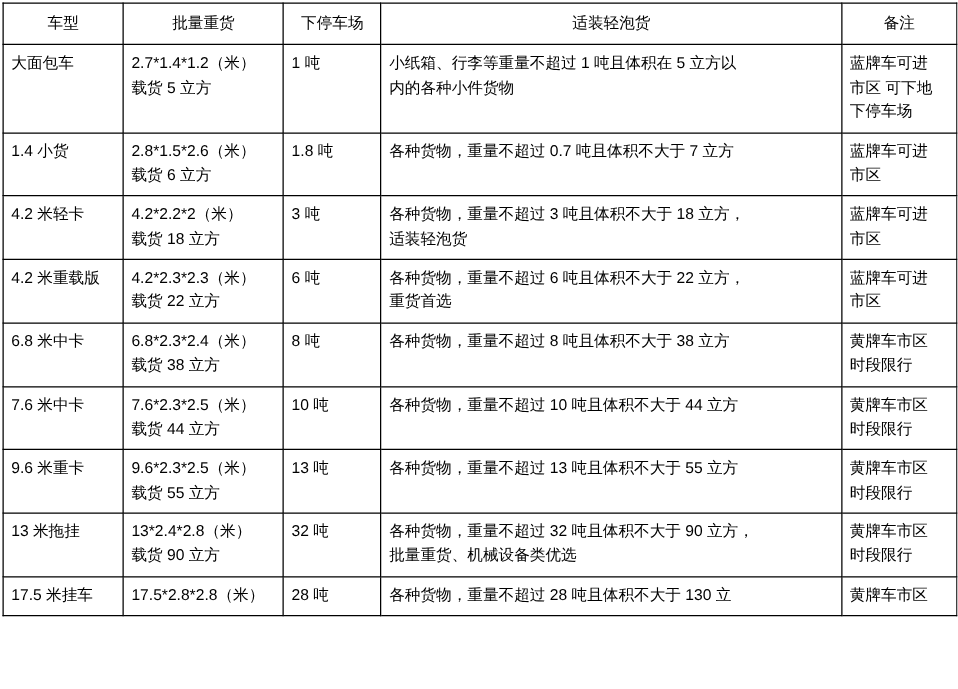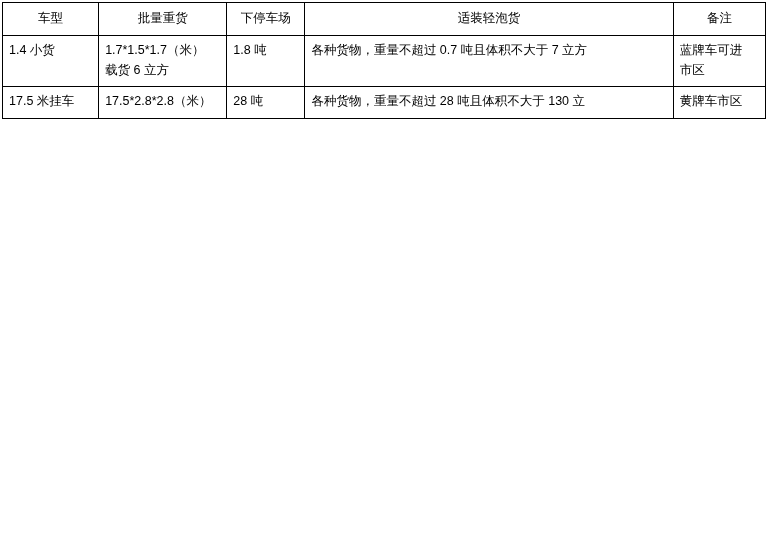--- a/index.html
+++ b/index.html
@@ -58,34 +58,158 @@
     <tr>
       <th>车型</th>
       <th>批量重货</th>
       <th>下停车场</th>
       <th>适装轻泡货</th>
       <th>备注</th>
     </tr>
   </thead>
   <tbody id="table-body">
       <tr>
+        <td>大面包车</td>
+        <td>
+          <span class="cell-line">2.7*1.4*1.2（米）</span>
+          <span class="cell-line">载货 5 立方</span>
+        </td>
+        <td>
+          <span class="cell-line">1 吨</span>
+        </td>
+        <td>
+          <span class="cell-line">小纸箱、行李等重量不超过 1 吨且体积在 5 立方以</span>
+          <span class="cell-line">内的各种小件货物</span>
+        </td>
+        <td>
+          <span class="cell-line">蓝牌车可进</span>
+          <span class="cell-line">市区 可下地</span>
+          <span class="cell-line">下停车场</span>
+        </td>
+      </tr>
+      <tr>
         <td>1.4 小货</td>
         <td>
-          <span class="cell-line">1.7*1.5*1.7（米）</span>
+          <span class="cell-line">2.8*1.5*2.6（米）</span>
           <span class="cell-line">载货 6 立方</span>
         </td>
         <td>
           <span class="cell-line">1.8 吨</span>
         </td>
         <td>
           <span class="cell-line">各种货物，重量不超过 0.7 吨且体积不大于 7 立方</span>
         </td>
         <td>
           <span class="cell-line">蓝牌车可进</span>
           <span class="cell-line">市区</span>
+        </td>
+      </tr>
+      <tr>
+        <td>4.2 米轻卡</td>
+        <td>
+          <span class="cell-line">4.2*2.2*2（米）</span>
+          <span class="cell-line">载货 18 立方</span>
+        </td>
+        <td>
+          <span class="cell-line">3 吨</span>
+        </td>
+        <td>
+          <span class="cell-line">各种货物，重量不超过 3 吨且体积不大于 18 立方，</span>
+          <span class="cell-line">适装轻泡货</span>
+        </td>
+        <td>
+          <span class="cell-line">蓝牌车可进</span>
+          <span class="cell-line">市区</span>
+        </td>
+      </tr>
+      <tr>
+        <td>4.2 米重载版</td>
+        <td>
+          <span class="cell-line">4.2*2.3*2.3（米）</span>
+          <span class="cell-line">载货 22 立方</span>
+        </td>
+        <td>
+          <span class="cell-line">6 吨</span>
+        </td>
+        <td>
+          <span class="cell-line">各种货物，重量不超过 6 吨且体积不大于 22 立方，</span>
+          <span class="cell-line">重货首选</span>
+        </td>
+        <td>
+          <span class="cell-line">蓝牌车可进</span>
+          <span class="cell-line">市区</span>
+        </td>
+      </tr>
+      <tr>
+        <td>6.8 米中卡</td>
+        <td>
+          <span class="cell-line">6.8*2.3*2.4（米）</span>
+          <span class="cell-line">载货 38 立方</span>
+        </td>
+        <td>
+          <span class="cell-line">8 吨</span>
+        </td>
+        <td>
+          <span class="cell-line">各种货物，重量不超过 8 吨且体积不大于 38 立方</span>
+        </td>
+        <td>
+          <span class="cell-line">黄牌车市区</span>
+          <span class="cell-line">时段限行</span>
+        </td>
+      </tr>
+      <tr>
+        <td>7.6 米中卡</td>
+        <td>
+          <span class="cell-line">7.6*2.3*2.5（米）</span>
+          <span class="cell-line">载货 44 立方</span>
+        </td>
+        <td>
+          <span class="cell-line">10 吨</span>
+        </td>
+        <td>
+          <span class="cell-line">各种货物，重量不超过 10 吨且体积不大于 44 立方</span>
+        </td>
+        <td>
+          <span class="cell-line">黄牌车市区</span>
+          <span class="cell-line">时段限行</span>
+        </td>
+      </tr>
+      <tr>
+        <td>9.6 米重卡</td>
+        <td>
+          <span class="cell-line">9.6*2.3*2.5（米）</span>
+          <span class="cell-line">载货 55 立方</span>
+        </td>
+        <td>
+          <span class="cell-line">13 吨</span>
+        </td>
+        <td>
+          <span class="cell-line">各种货物，重量不超过 13 吨且体积不大于 55 立方</span>
+        </td>
+        <td>
+          <span class="cell-line">黄牌车市区</span>
+          <span class="cell-line">时段限行</span>
+        </td>
+      </tr>
+      <tr>
+        <td>13 米拖挂</td>
+        <td>
+          <span class="cell-line">13*2.4*2.8（米）</span>
+          <span class="cell-line">载货 90 立方</span>
+        </td>
+        <td>
+          <span class="cell-line">32 吨</span>
+        </td>
+        <td>
+          <span class="cell-line">各种货物，重量不超过 32 吨且体积不大于 90 立方，</span>
+          <span class="cell-line">批量重货、机械设备类优选</span>
+        </td>
+        <td>
+          <span class="cell-line">黄牌车市区</span>
+          <span class="cell-line">时段限行</span>
         </td>
       </tr>
       <tr>
         <td>17.5 米挂车</td>
         <td>
           <span class="cell-line">17.5*2.8*2.8（米）</span>
         </td>
         <td>
           <span class="cell-line">28 吨</span>
         </td>

